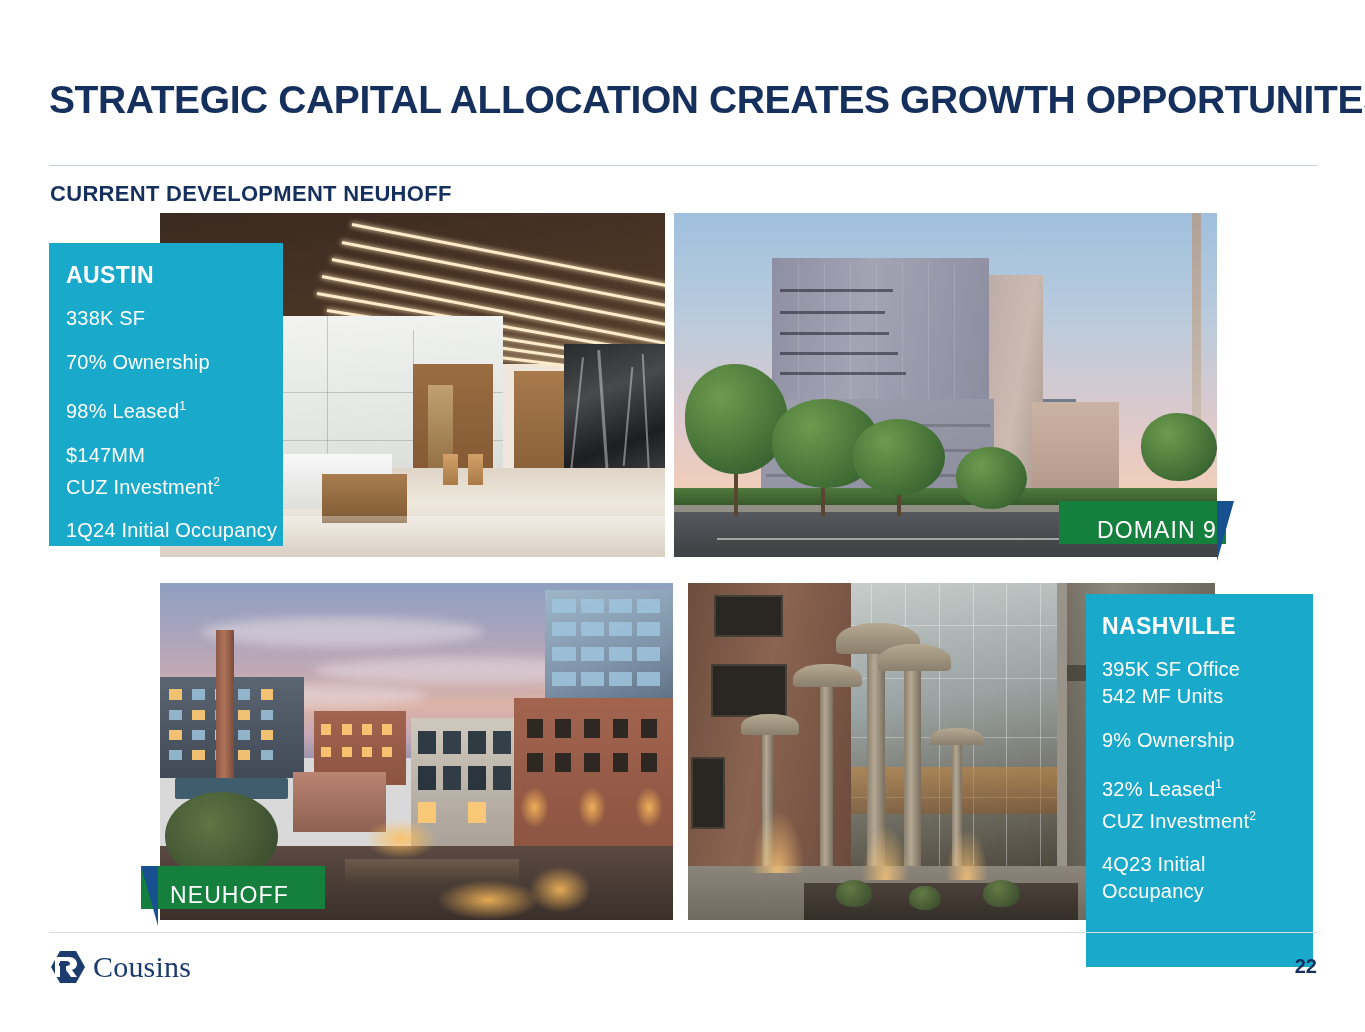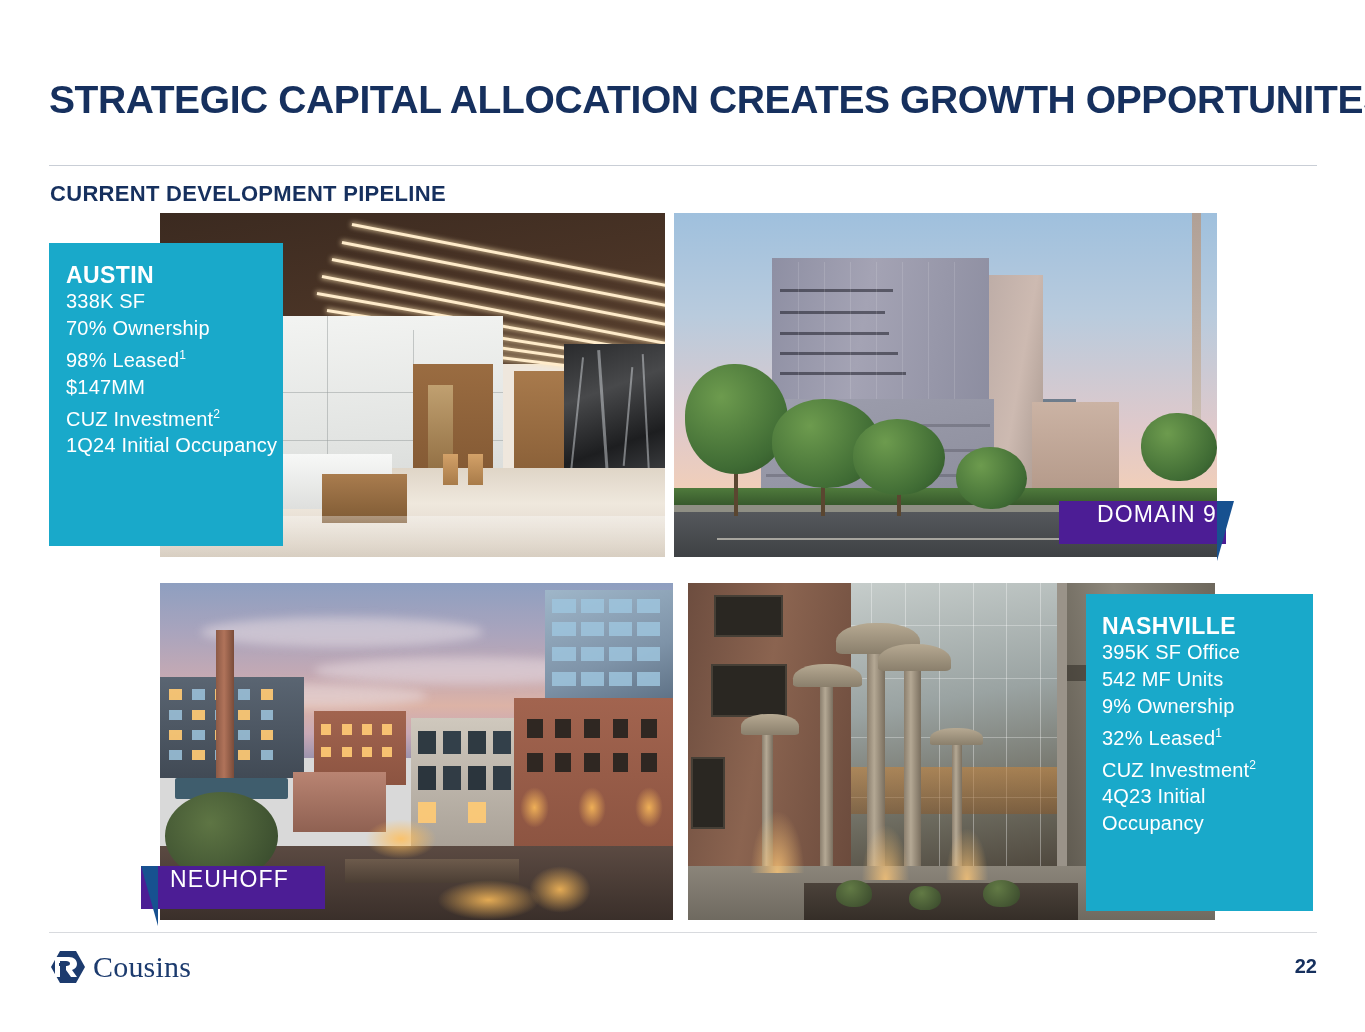--- a/index.html
+++ b/index.html
@@ -255,30 +255,30 @@
   .infobox{
     position:absolute;background:#19a9ca;color:#ffffff;
     box-sizing:border-box;
   }
   .infobox .city{
     font-size:23px;font-weight:bold;letter-spacing:.4px;line-height:26px;
   }
   .infobox .line{
     font-size:20px;font-weight:400;line-height:27px;letter-spacing:.2px;
   }
-  .infobox .grp{}
+  .infobox .grp{margin-top:17px;}
   .infobox sup{font-size:12px;vertical-align:super;}
 
   .box-austin{left:49px;top:243px;width:234px;height:303px;padding:19px 0 0 17px;}
-  .box-nashville{left:1086px;top:594px;width:227px;height:317px;padding:19px 0 0 16px;}
+  .box-nashville{left:1086px;top:594px;width:227px;height:373px;padding:19px 0 0 16px;}
 
   
   .banner{
-    position:absolute;background:#4c1d95;color:#ffffff;
-    display:flex;align-items:flex-start;
+    position:absolute;background:#15803d;color:#ffffff;
+    display:flex;align-items:flex-end;
     font-size:23px;letter-spacing:1.1px;font-weight:400;
   }
   .banner-domain{
     left:1059px;top:501px;width:158px;height:43px;
     justify-content:flex-end;padding-right:9px;
     clip-path:polygon(0 0,100% 0,100% 100%,100% 100%,0 100%);
   }
   .banner-domain-point{
     position:absolute;left:1217px;top:501px;width:17px;height:60px;
     background:#175190;
@@ -313,21 +313,21 @@
     font-size:20px;font-weight:bold;color:#16305e;
   }
 </style>
 </head>
 <body>
 
 <div class="slide">
 
   <div class="title">STRATEGIC CAPITAL ALLOCATION CREATES GROWTH OPPORTUNITES</div>
   <div class="header-rule"></div>
-  <div class="section-label">CURRENT DEVELOPMENT PIPELINE</div>
+  <div class="section-label">CURRENT DEVELOPMENT NEUHOFF</div>
 
   <div class="photo photo-austin">
     <div class="lobby">
       <div class="ceiling"></div>
       <div class="slat" style="left:38%;top:3%;width:66%;transform:rotate(11deg);"></div>
       <div class="slat" style="left:36%;top:8%;width:66%;transform:rotate(11deg);"></div>
       <div class="slat" style="left:34%;top:13%;width:68%;transform:rotate(11deg);"></div>
       <div class="slat" style="left:32%;top:18%;width:70%;transform:rotate(11deg);"></div>
       <div class="slat" style="left:31%;top:23%;width:70%;transform:rotate(10deg);"></div>
       <div class="slat" style="left:33%;top:28%;width:66%;transform:rotate(9deg);"></div>

